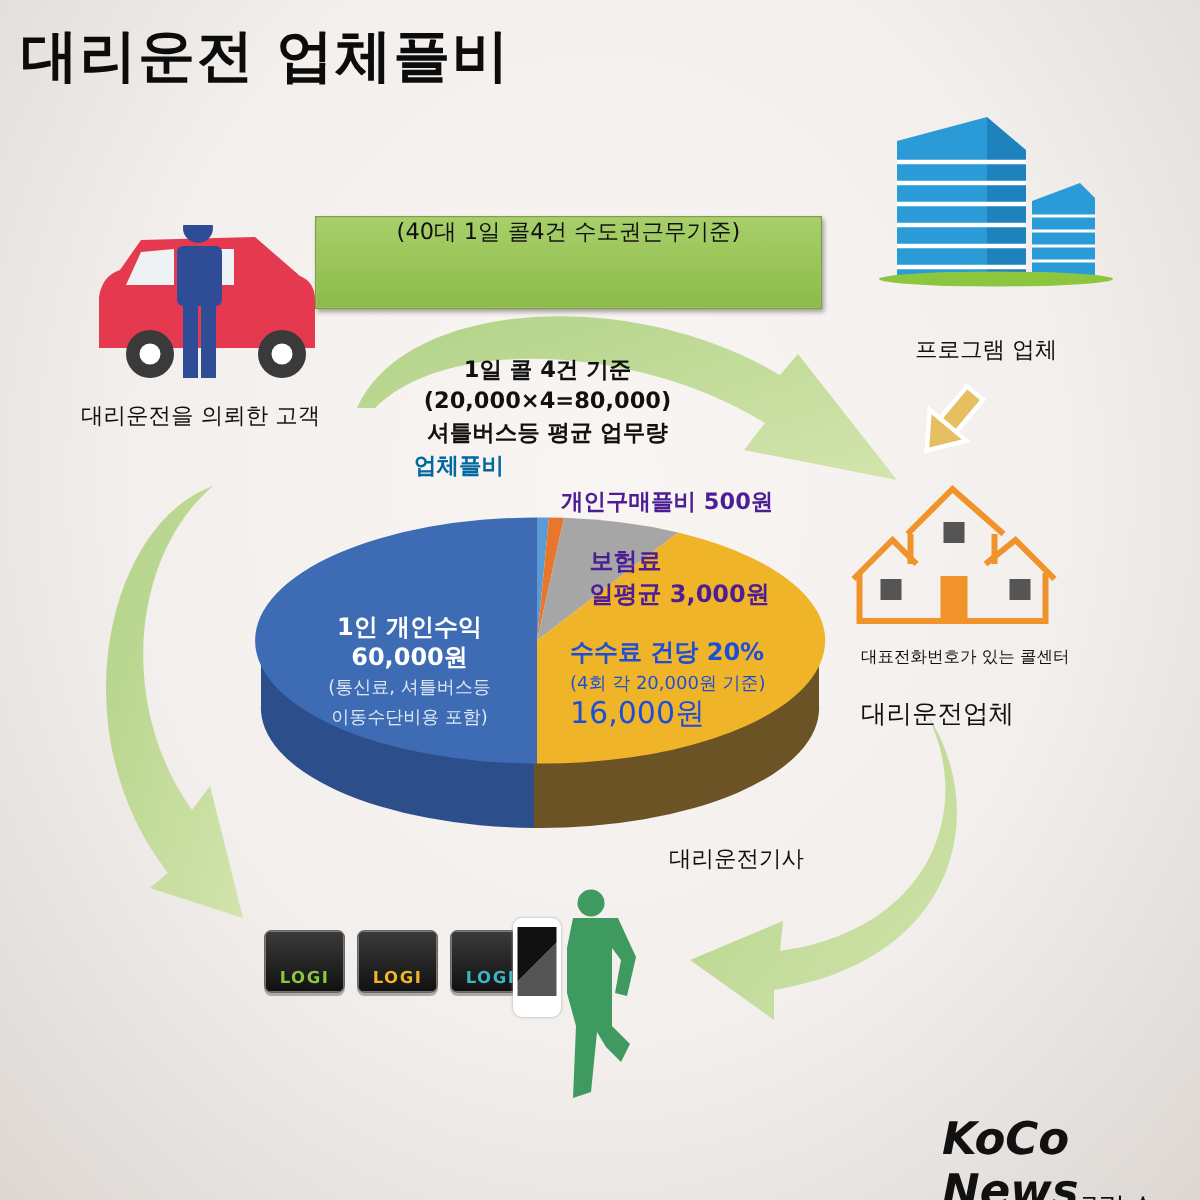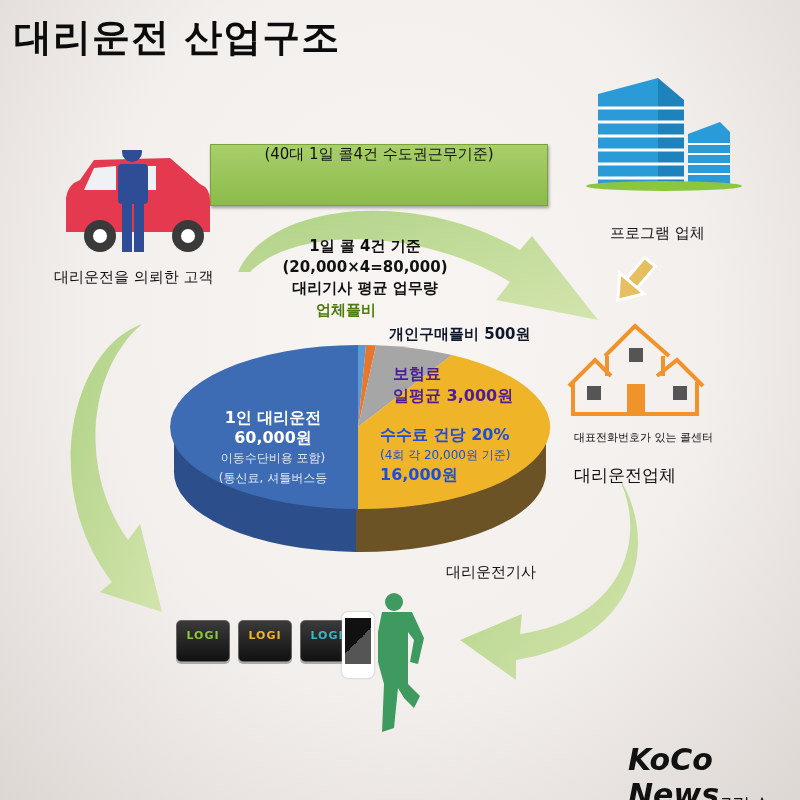--- a/index.html
+++ b/index.html
@@ -8,40 +8,40 @@
        font-family:"DejaVu Sans","Liberation Sans",sans-serif;color:#111;}
   .abs{position:absolute;}
   #title{left:14px;top:12px;font-size:38px;font-weight:900;letter-spacing:1px;color:#0c0c0c;}
   #banner{left:210px;top:144px;width:336px;height:60px;
           background:linear-gradient(#a8cf6a,#8cbb49);border:1px solid #7aa43a;
           box-shadow:1px 2px 3px rgba(0,0,0,.35);text-align:center;}
   #banner .b1{font-size:26px;font-weight:bold;line-height:32px;margin-top:2px;color:#0a0a0a;}
   #banner .b2{font-size:15px;line-height:18px;color:#111;}
   .lbl{font-size:15px;color:#111;white-space:nowrap;}
   #center-text{left:270px;top:236px;width:190px;text-align:center;font-weight:bold;font-size:15px;line-height:21px;}
-  #fee-vendor{left:236px;top:300px;width:140px;text-align:right;color:#4d7c0f;font-weight:bold;font-size:15px;line-height:21px;}
-  #fee-personal{left:389px;top:325px;color:#0f172a;font-weight:bold;font-size:15px;}
+  #fee-vendor{left:236px;top:300px;width:140px;text-align:center;color:#0369a1;font-weight:bold;font-size:15px;line-height:21px;}
+  #fee-personal{left:374px;top:325px;color:#4c1d95;font-weight:bold;font-size:15px;}
   #ins{left:393px;top:363px;font-weight:bold;font-size:16px;line-height:22px;color:#4c1d95;}
   #commission{left:380px;top:425px;color:#1d4ed8;font-size:15px;line-height:20px;}
   #commission .c1{font-weight:bold;font-size:16px;}
   #commission .c2{font-size:12px;}
-  #commission .c3{font-weight:bold;font-size:16px;}
+  #commission .c3{font-weight:normal;font-size:20px;}
   #income{left:188px;top:408px;width:170px;text-align:center;color:#fff;line-height:20px;}
   #income .i1{font-weight:bold;font-size:16px;}
   #income .i2{font-weight:bold;font-size:16px;}
   #income .i3{font-size:12px;color:#dfe7f5;}
   #pie-svg{left:160px;top:330px;}
   .logi{width:52px;height:40px;background:linear-gradient(#3a3a3a,#111);border-radius:5px;border:1px solid #666;
         box-shadow:0 2px 0 #aaa;text-align:center;}
-  .logi span{display:block;font-size:11px;font-weight:bold;color:#ddd;margin-top:8px;letter-spacing:1px;}
+  .logi span{display:block;font-size:11px;font-weight:bold;color:#ddd;margin-top:24px;letter-spacing:1px;}
 </style>
 </head>
 <body>
 
-<div id="title" class="abs">대리운전 산업구조</div>
+<div id="title" class="abs">대리운전 업체플비</div>
 
 <svg class="abs" style="left:0;top:0" width="800" height="800">
   <defs>
     <linearGradient id="ga" x1="0" y1="0" x2="1" y2="1">
       <stop offset="0" stop-color="#a9cf7b"></stop>
         <stop offset="1" stop-color="#cfe3a6"></stop>
     </linearGradient>
   </defs>
 
   <path d="M238 272 C270 200 420 190 520 250 L532 236 L598 320 L496 300 L510 282 C430 232 300 222 250 272 Z" fill="url(#ga)" opacity="0.9"></path>
@@ -113,21 +113,21 @@
     <rect x="22" y="64" width="14" height="14"></rect>
     <rect x="108" y="64" width="14" height="14"></rect>
   </g>
 </svg>
 <div class="abs" style="left:574px;top:430px;font-size:11px;">대표전화번호가 있는 콜센터</div>
 <div class="abs" style="left:574px;top:464px;font-size:17px;font-weight:normal;">대리운전업체</div>
 
 <div id="center-text" class="abs">
   <div>1일 콜 4건 기준</div>
   <div>(20,000×4=80,000)</div>
-  <div>대리기사 평균 업무량</div>
+  <div>셔틀버스등 평균 업무량</div>
 </div>
 
 <svg id="pie-svg" class="abs" width="400" height="230">
 
   <path d="M14 95 L14 140 A186 80 0 0 0 196 222 L196 177 A186 80 0 0 1 14 95 Z" fill="#2c4f8c"></path>
   <path d="M196 177 L196 222 A186 80 0 0 0 386 140 L386 95 A186 80 0 0 1 196 177 Z" fill="#6b5325"></path>
 
   <path d="M198 97 L198 15 A188 82 0 0 0 198 179 Z" fill="#3d6cb5"></path>
 
   <path d="M198 97 L198 15 A188 82 0 0 1 206 15 Z" fill="#5b9bd5"></path>
@@ -146,24 +146,24 @@
 <div id="ins" class="abs">
   <div>보험료</div>
   <div>일평균 3,000원</div>
 </div>
 <div id="commission" class="abs">
   <div class="c1">수수료 건당 20%</div>
   <div class="c2">(4회 각 20,000원 기준)</div>
   <div class="c3">16,000원</div>
 </div>
 <div id="income" class="abs">
-  <div class="i1">1인 대리운전</div>
+  <div class="i1">1인 개인수익</div>
   <div class="i2">60,000원</div>
+  <div class="i3">(통신료, 셔틀버스등</div>
   <div class="i3">이동수단비용 포함)</div>
-  <div class="i3">(통신료, 셔틀버스등</div>
 </div>
 
 <div class="abs lbl" style="left:446px;top:563px">대리운전기사</div>
 
 <div class="abs" style="left:176px;top:620px;display:flex;gap:8px;">
   <div class="logi">
       <span style="color:#8cc63f">LOGI</span>
     </div>
   <div class="logi">
       <span style="color:#f0b429">LOGI</span>

